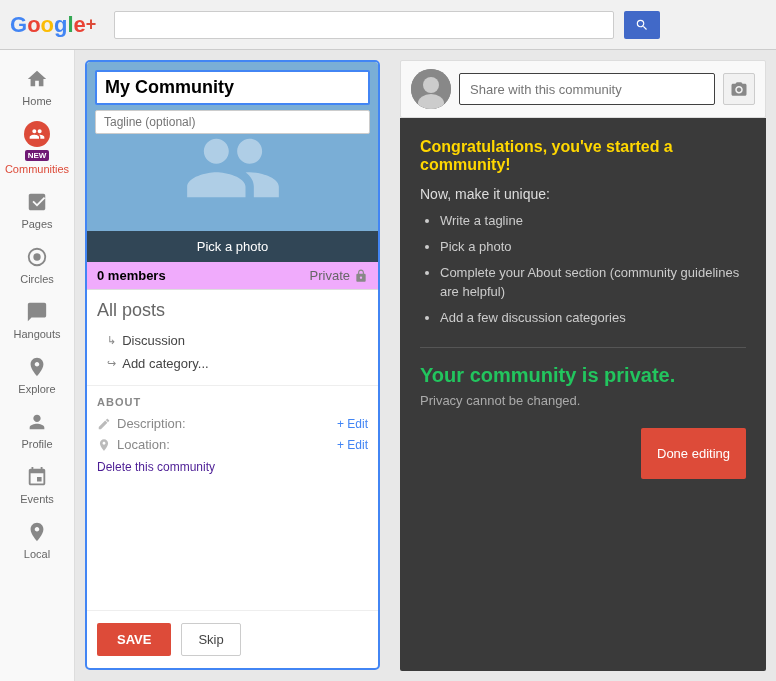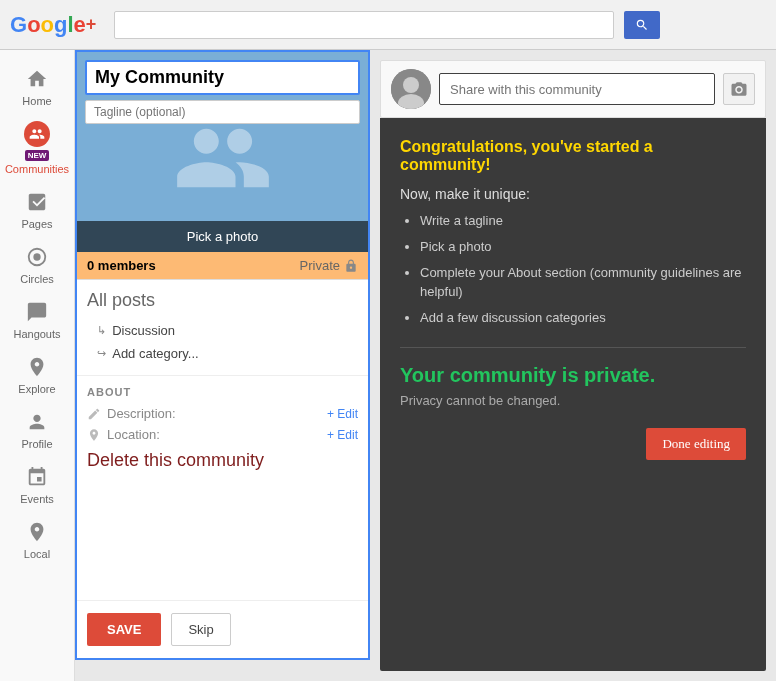--- a/index.html
+++ b/index.html
@@ -100,21 +100,22 @@
     }
 
     
     #content { flex: 1; display: flex; overflow: hidden; }
 
     
     #community-panel {
       width: 295px;
       background: white;
       border: 2px solid #4285f4;
-      border-radius: 0;
+      margin: 10px;
+      border-radius: 5px;
       display: flex;
       flex-direction: column;
       overflow: hidden;
       flex-shrink: 0;
       height: 610px;
     }
 
     
     #comm-header {
       background: #7aaed6;
@@ -165,21 +166,21 @@
       text-align: center;
       padding: 8px;
       font-size: 13px;
       cursor: pointer;
       border: none;
       width: 100%;
     }
 
     
     #members-bar {
-      background: #fdba74;
+      background: #f0abfc;
       border-bottom: 1px solid #ddd;
       padding: 6px 10px;
       display: flex;
       align-items: center;
       justify-content: space-between;
       font-size: 13px;
     }
     #members-count { font-weight: bold; }
     #private-label {
       display: flex;
@@ -220,22 +221,22 @@
       align-items: center;
       justify-content: space-between;
       margin-bottom: 6px;
       font-size: 13px;
       color: #888;
     }
     .about-row-left { display: flex; align-items: center; gap: 6px; }
     .edit-link { color: #4285f4; font-size: 12px; cursor: pointer; text-decoration: none; }
 
     #delete-link {
-      color: #7f1d1d;
-      font-size: 18px;
+      color: #4c1d95;
+      font-size: 12px;
       cursor: pointer;
       text-decoration: none;
       display: block;
       margin-top: 8px;
     }
 
     
     #action-buttons {
       display: flex;
       gap: 10px;
@@ -322,26 +323,25 @@
     #now-make { font-size: 14px; margin-bottom: 12px; color: #ddd; }
     .congrats-list { list-style: disc; padding-left: 20px; margin-bottom: 20px; }
     .congrats-list li { font-size: 13px; color: #ccc; margin-bottom: 8px; line-height: 1.4; }
     #divider { border: none; border-top: 1px solid #555; margin: 16px 0; }
     #private-notice { font-size: 20px; font-weight: bold; color: #22c55e; margin-bottom: 6px; }
     #privacy-note { font-size: 13px; color: #aaa; margin-bottom: 20px; }
     #done-editing-btn {
       background: #dd4b39;
       color: white;
       border: none;
-      padding: 8px 16px;
+      padding: 18px 16px;
       font-size: 13px;
       cursor: pointer;
       border-radius: 2px;
       float: right;
-      font-family: Liberation Serif, serif;
     }
   </style>
 </head>
 <body>
 
 <div id="topbar">
   <div id="logo">
     <span class="logo-g">G</span>
       <span class="logo-o1">o</span>
       <span class="logo-o2">o</span>

